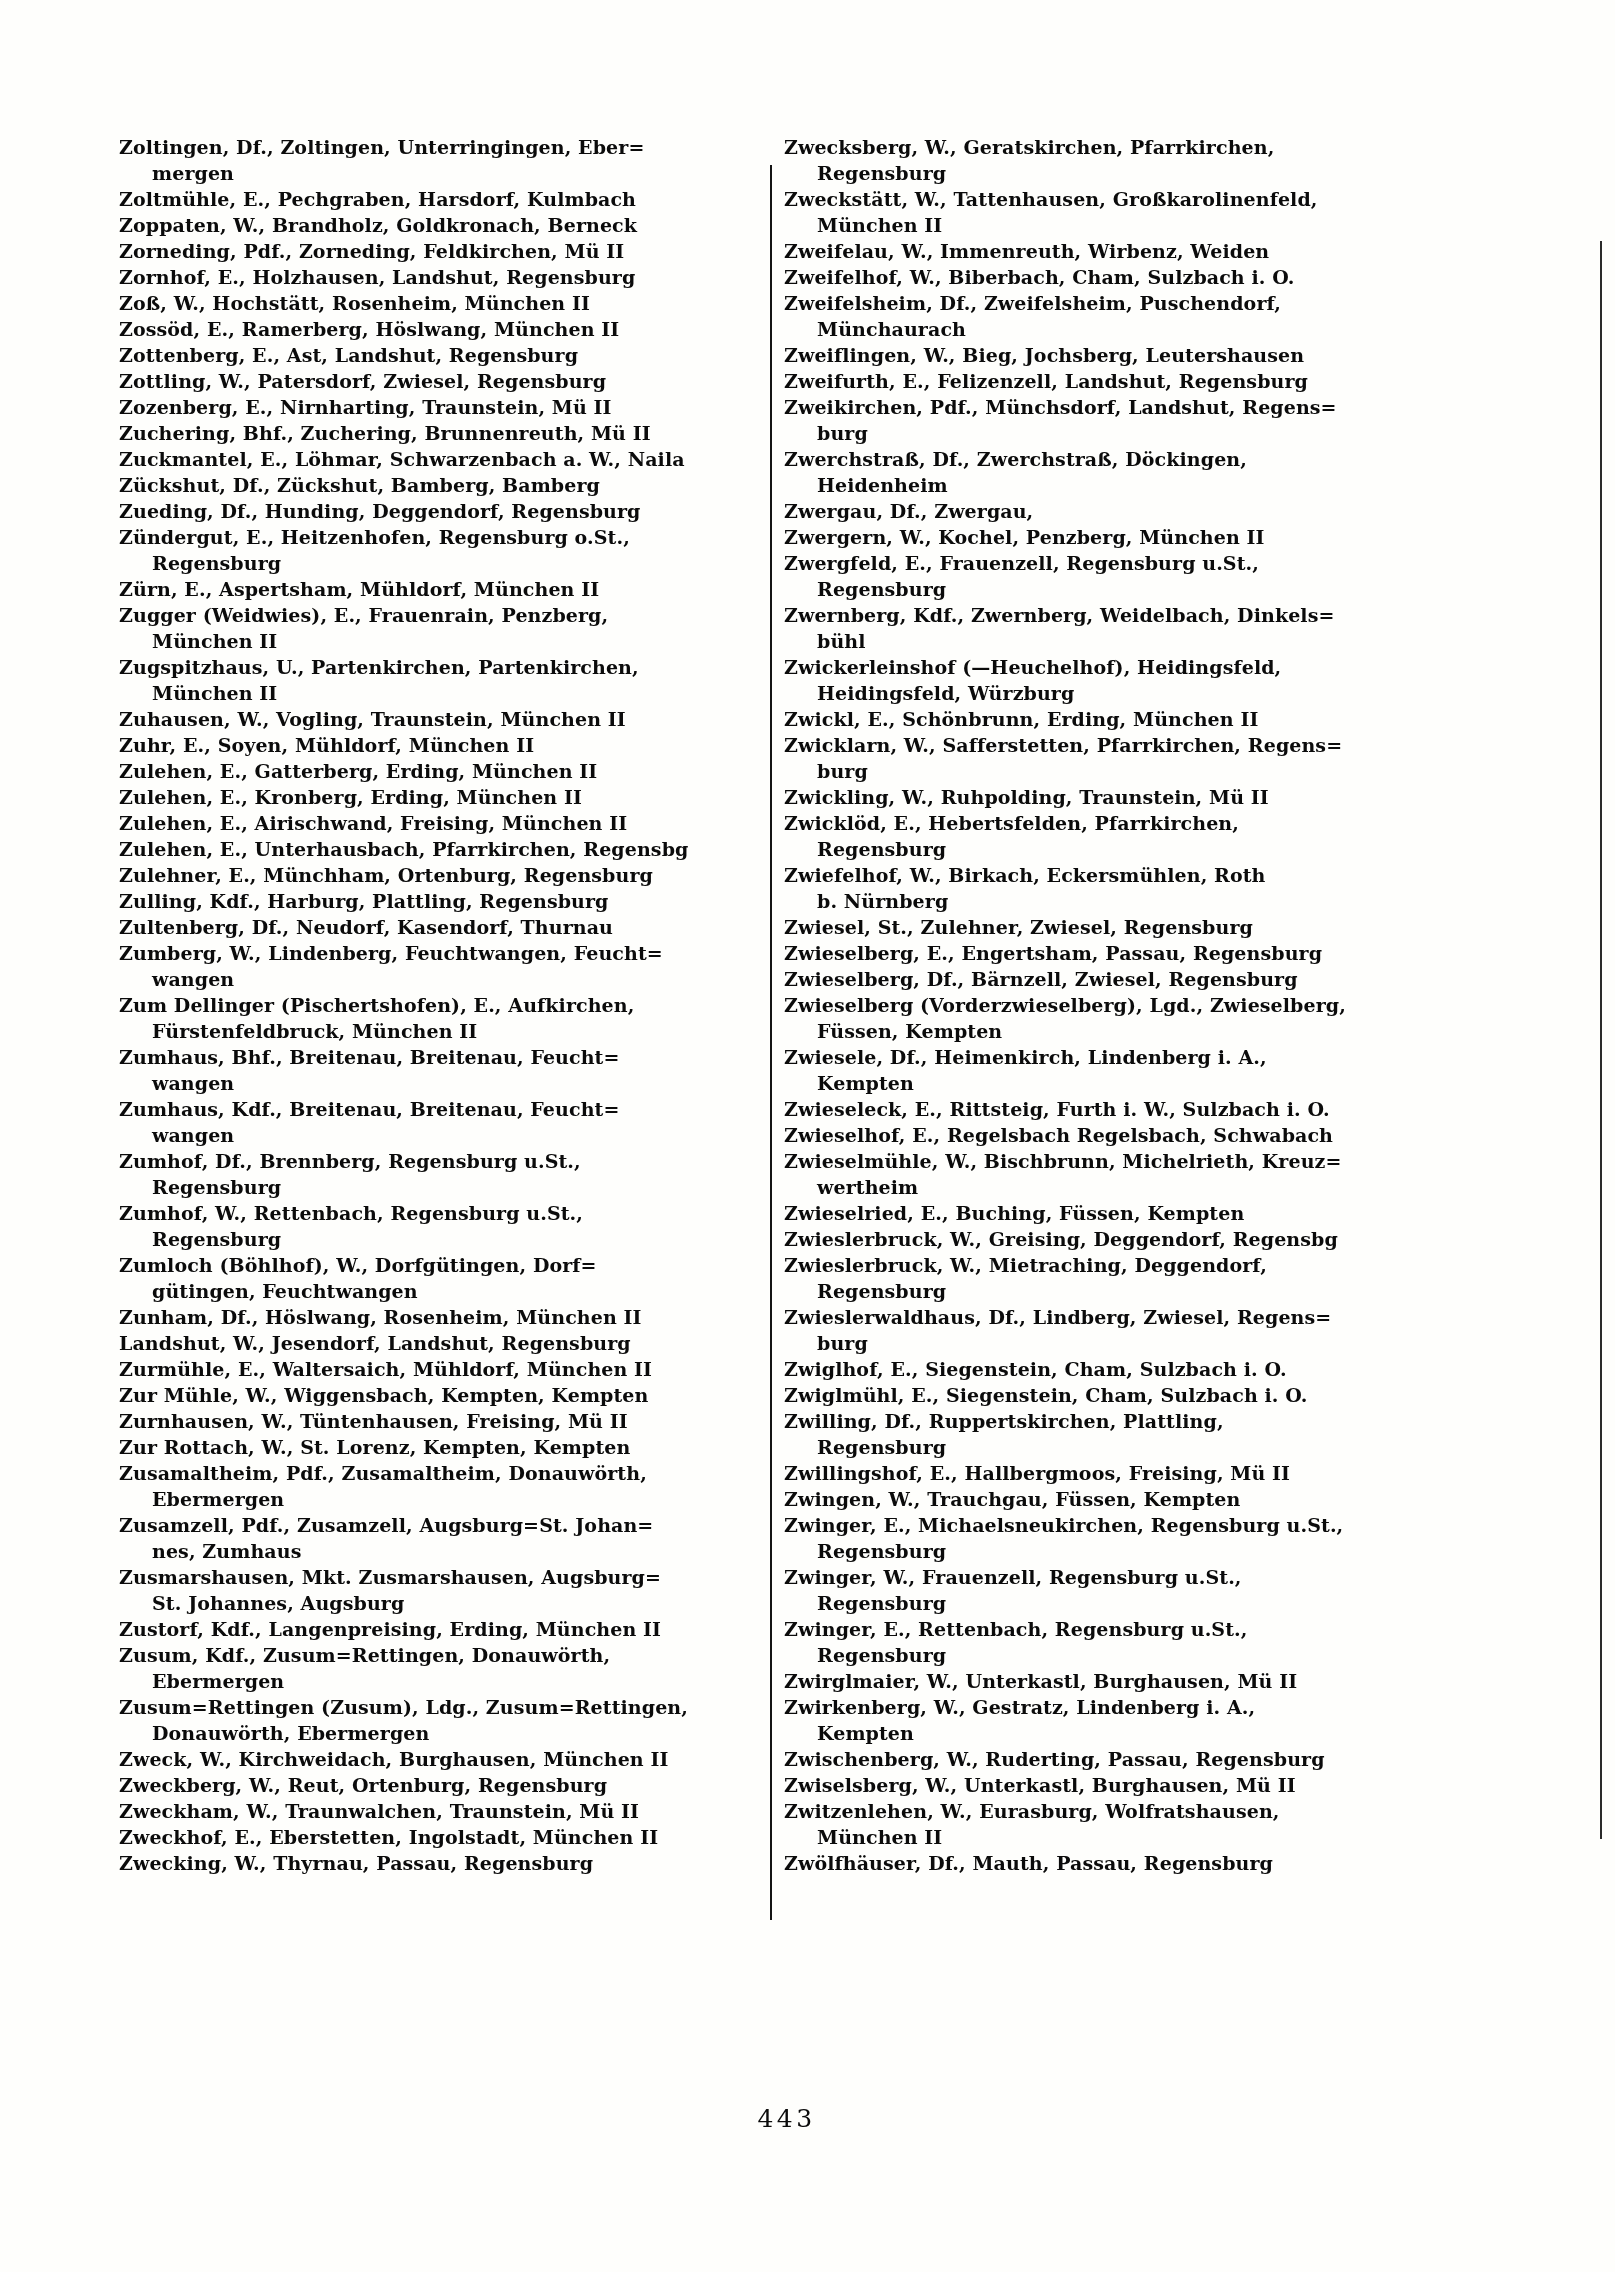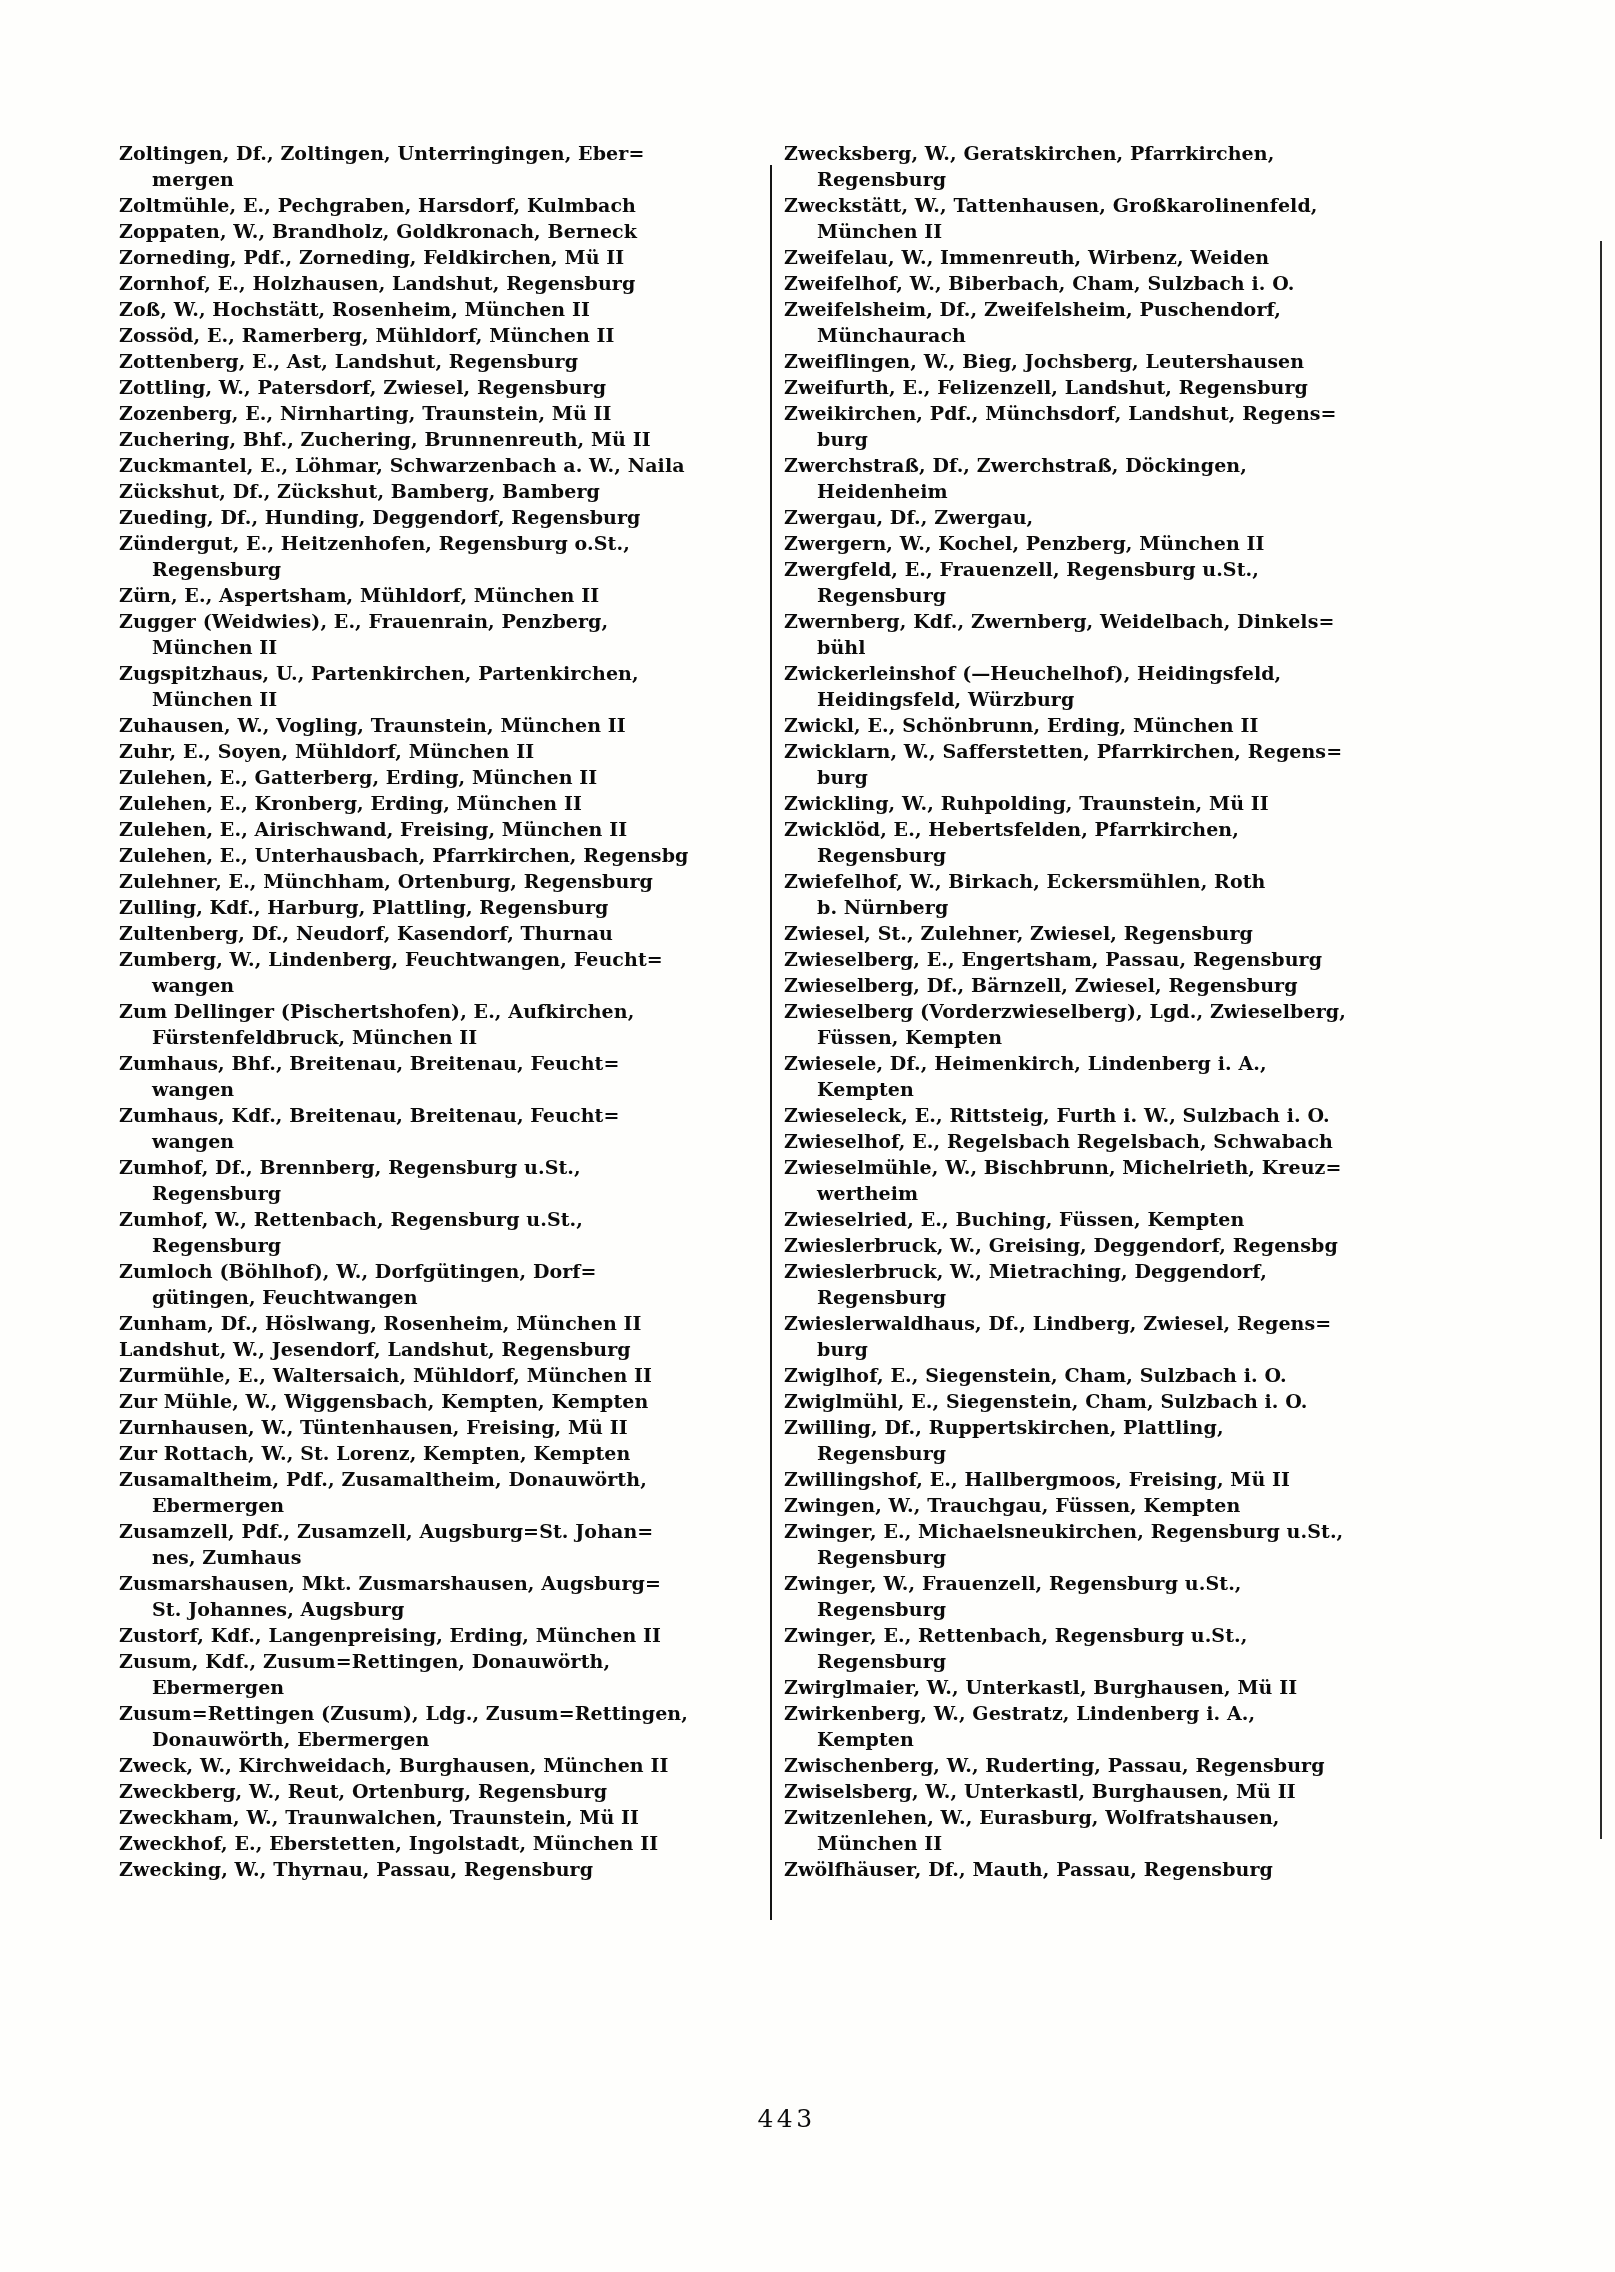--- a/index.html
+++ b/index.html
@@ -12,21 +12,21 @@
     width: 1616px;
     height: 2273px;
     background: #fefefc;
     color: #0b0b0b;
     font-family: "DejaVu Serif", serif;
     font-weight: bold;
     overflow: hidden;
   }
   .column {
     position: absolute;
-    top: 140px;
+    top: 134px;
   }
   #left-col  { left: 119px;  width: 650px; }
   #right-col { left: 784px; width: 667px; }
   .entry { margin: 0; padding: 0; }
   .line {
     height: 26px;
     line-height: 26px;
     font-size: 19px;
     letter-spacing: 0.1px;
     white-space: nowrap;
@@ -79,21 +79,21 @@
       <div class="entry">
         <div class="line">Zorneding, Pdf., Zorneding, Feldkirchen, Mü II</div>
       </div>
       <div class="entry">
         <div class="line">Zornhof, E., Holzhausen, Landshut, Regensburg</div>
       </div>
       <div class="entry">
         <div class="line">Zoß, W., Hochstätt, Rosenheim, München II</div>
       </div>
       <div class="entry">
-        <div class="line">Zossöd, E., Ramerberg, Mühldorf, München II</div>
+        <div class="line">Zossöd, E., Ramerberg, Höslwang, München II</div>
       </div>
       <div class="entry">
         <div class="line">Zottenberg, E., Ast, Landshut, Regensburg</div>
       </div>
       <div class="entry">
         <div class="line">Zottling, W., Patersdorf, Zwiesel, Regensburg</div>
       </div>
       <div class="entry">
         <div class="line">Zozenberg, E., Nirnharting, Traunstein, Mü II</div>
       </div>

